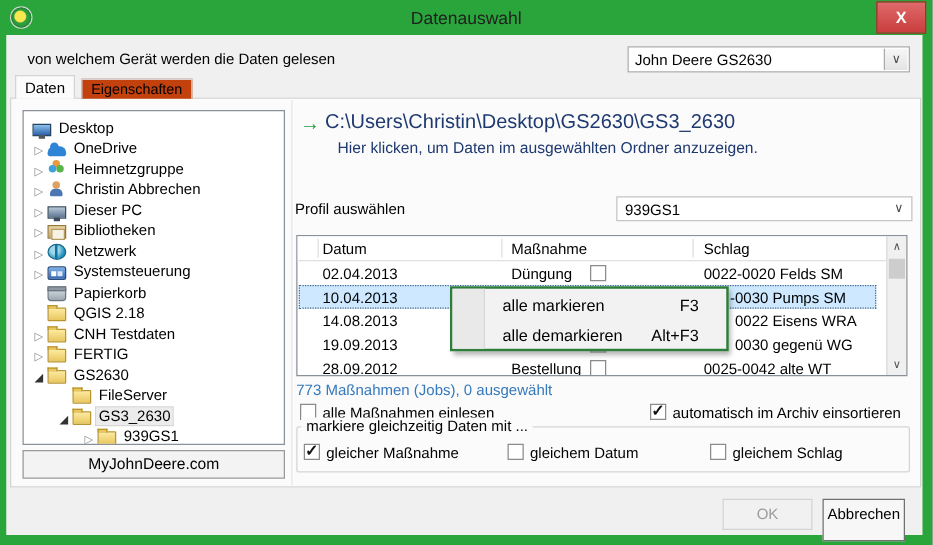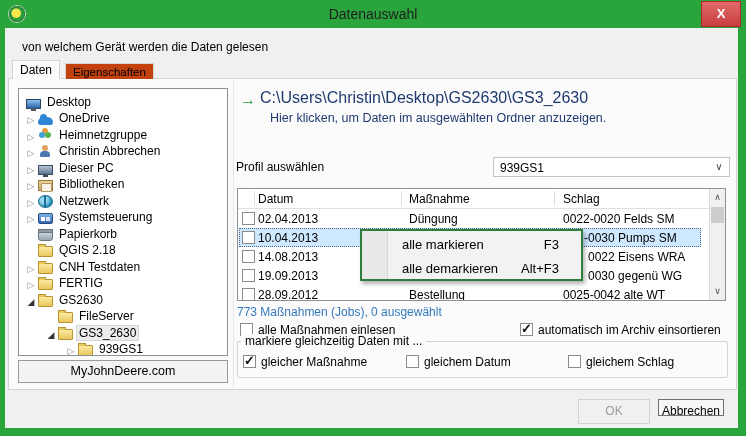--- a/index.html
+++ b/index.html
@@ -85,21 +85,21 @@
   .go-arrow { left:240px; top:91px; width:16px; height:16px; color:#21a038; font-weight:bold; font-size:16px; }
   .go-arrow::after { content:"→"; }
   .path-text { left:260px; top:89px; font-size:16px; color:#1f3a70; }
   .hint-text { left:270px; top:111px; font-size:12.5px; color:#1f3a70; }
 
   .profil-label { left:236px; top:160px; }
   .profil-combo { left:493px; top:157px; width:237px; height:20px; border:1px solid #c3c3c3; background:#fff; }
   .profil-combo .chev { position:absolute; right:2px; top:0; width:16px; height:100%; }
 
   
-  .dtable { left:237px; top:188px; width:489px; height:113px; background:#fff; border:1px solid #8a9199; overflow:hidden; }
+  .dtable { left:237px; top:188px; width:489px; height:113px; background:#fff; border:1px solid #8a9199; overflow:hidden;text-align:center; }
   .thead { position:absolute; left:0; top:0; right:16px; height:20px; background:#fff; border-bottom:1px solid #e0e0e0; }
   .hsep { position:absolute; top:2px; bottom:2px; width:1px; background:#e0e0e0; }
   .hcell, .tcell { position:absolute; top:3px; white-space:nowrap; }
   .trow { position:absolute; left:0; height:19px; width:472px; }
   .row-cb { position:absolute; left:4px; top:3px; }
   .c-datum { left:20px; } .c-mass { left:171px; } .c-schlag { left:325px; }
   .pad21 { padding-left:21px; } .pad25 { padding-left:25px; }
   .sel-highlight { position:absolute; left:1px; top:39px; width:462px; height:19px;
                    background:#cde8ff; outline:1px dotted #46688c; outline-offset:-1px; }
 
@@ -122,21 +122,21 @@
 
   .groupbox { left:237px; top:341px; width:491px; height:37px; border:1px solid #d5d5d5; border-radius:2px; }
   .legend { position:absolute; left:3px; top:-8px; background:#fbfbfb; padding:0 4px; white-space:nowrap; }
   .g-a { position:absolute; left:5px; top:13px; } .g-b { position:absolute; left:168px; top:13px; }
   .g-c { position:absolute; left:330px; top:13px; }
 
   
   .btn { text-align:center; line-height:23px; }
   .ok-btn { left:578px; top:399px; width:72px; height:25px; background:#f1f1f1;
             border:1px solid #d3d3d3; color:#9b9b9b; }
-  .cancel-btn { left:658px; top:399px; width:66px; height:17px; background:#f7f7f7;
+  .cancel-btn { left:658px; top:399px; width:66px; height:34px; background:#f7f7f7;
             border:1px solid #707070; color:#000; }
 
   
   .ctx-menu { left:360px; top:229px; width:223px; height:52px; background:#f2f2f2;
               border:2px solid #2e7d3a; box-shadow:2px 3px 4px rgba(0,0,0,.3); z-index:10; }
   .ctx-gutter { position:absolute; left:0; top:0; bottom:0; width:26px; background:#e9e9e9;
                 border-right:1px solid #d7d7d7; }
   .ctx-item { position:absolute; left:0; width:100%; height:24px; font-size:13px; }
   .ctx-item .lab { position:absolute; left:40px; top:4px; }
   .ctx-item .sc { position:absolute; right:22px; top:4px; }
@@ -148,20 +148,24 @@
 
   <div class="titlebar">
     <span class="app-icon"></span>
     <div class="title-text">Datenauswahl</div>
     <div class="close-btn"></div>
   </div>
 
   <div class="client"></div>
 
   <div class="abs device-label">von welchem Gerät werden die Daten gelesen</div>
+  <div class="abs combo device-combo">
+    <span class="val">John Deere GS2630</span>
+    <span class="combo-btn"></span>
+  </div>
 
   <div class="abs tab tab-active">Daten</div>
   <div class="abs tab tab-idle">Eigenschaften</div>
   <div class="abs tabpage"></div>
   <div class="abs vdivider"></div>
 
   <div class="abs tree-panel">
     <div class="titem lvl0">
         <span class="ticon i-desktop"></span>
         <span class="tlabel">Desktop</span>

